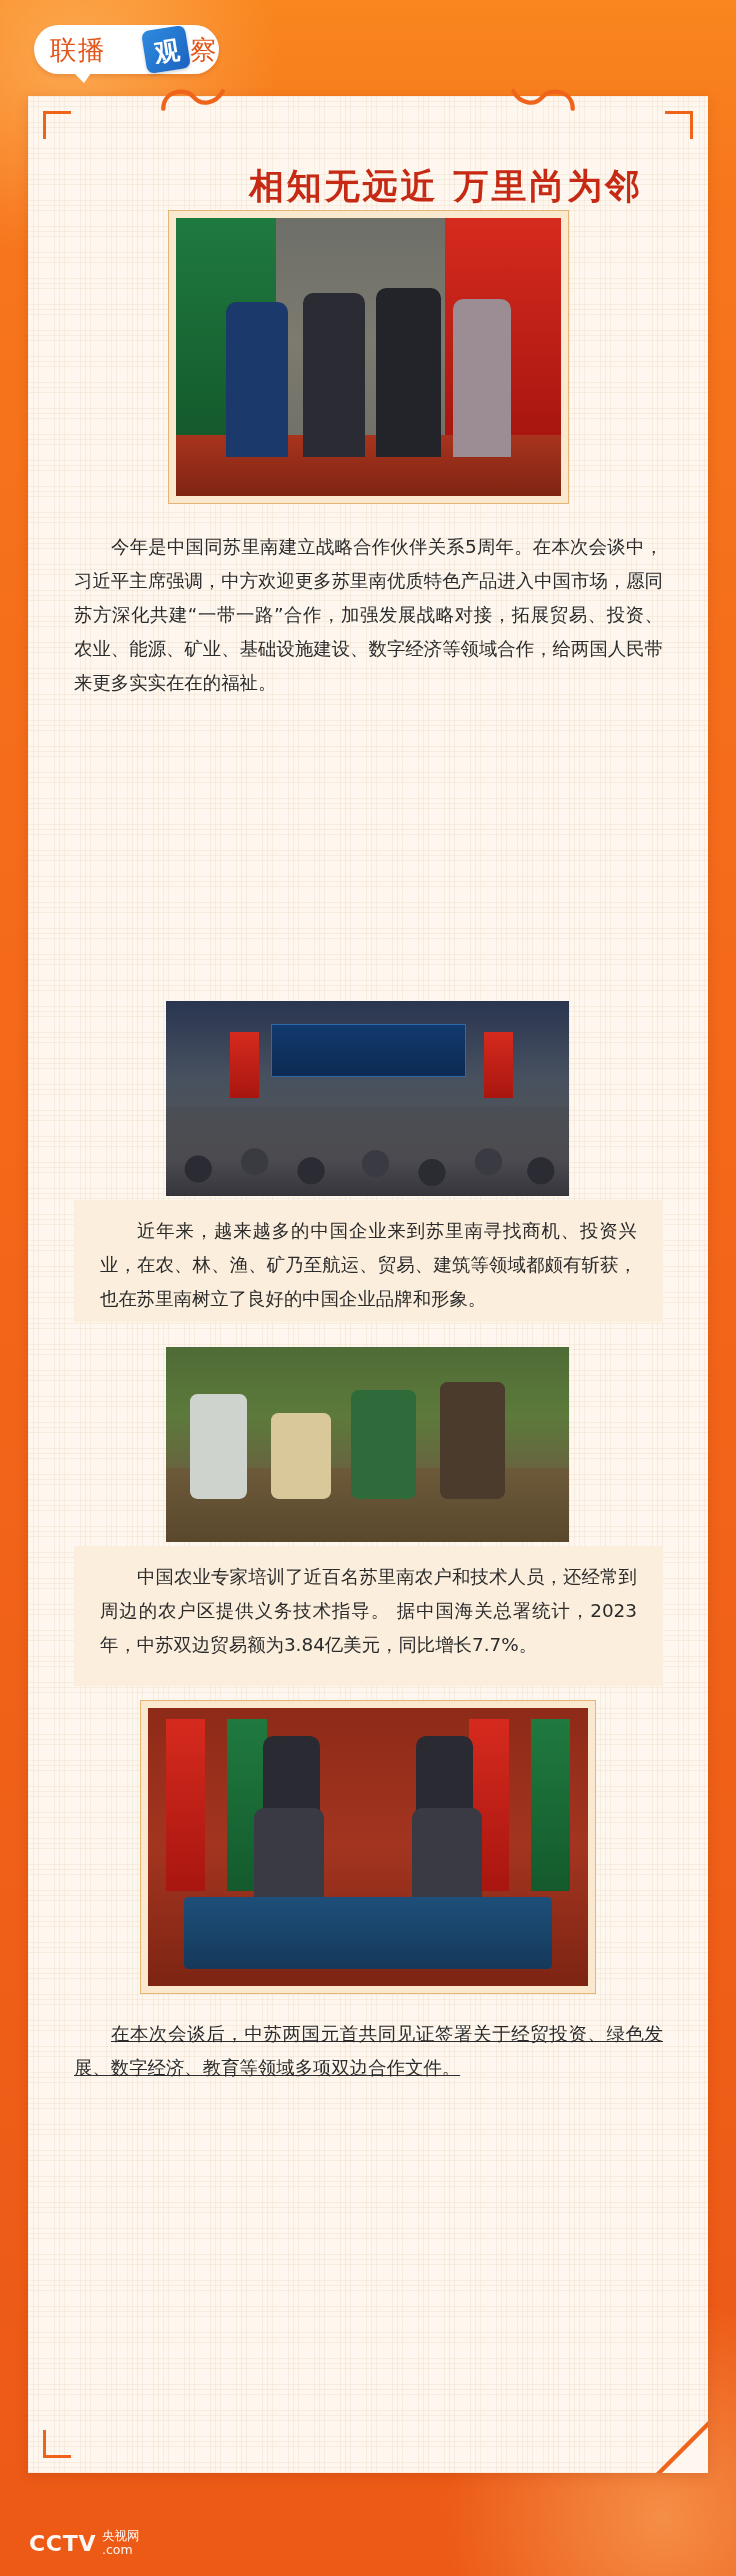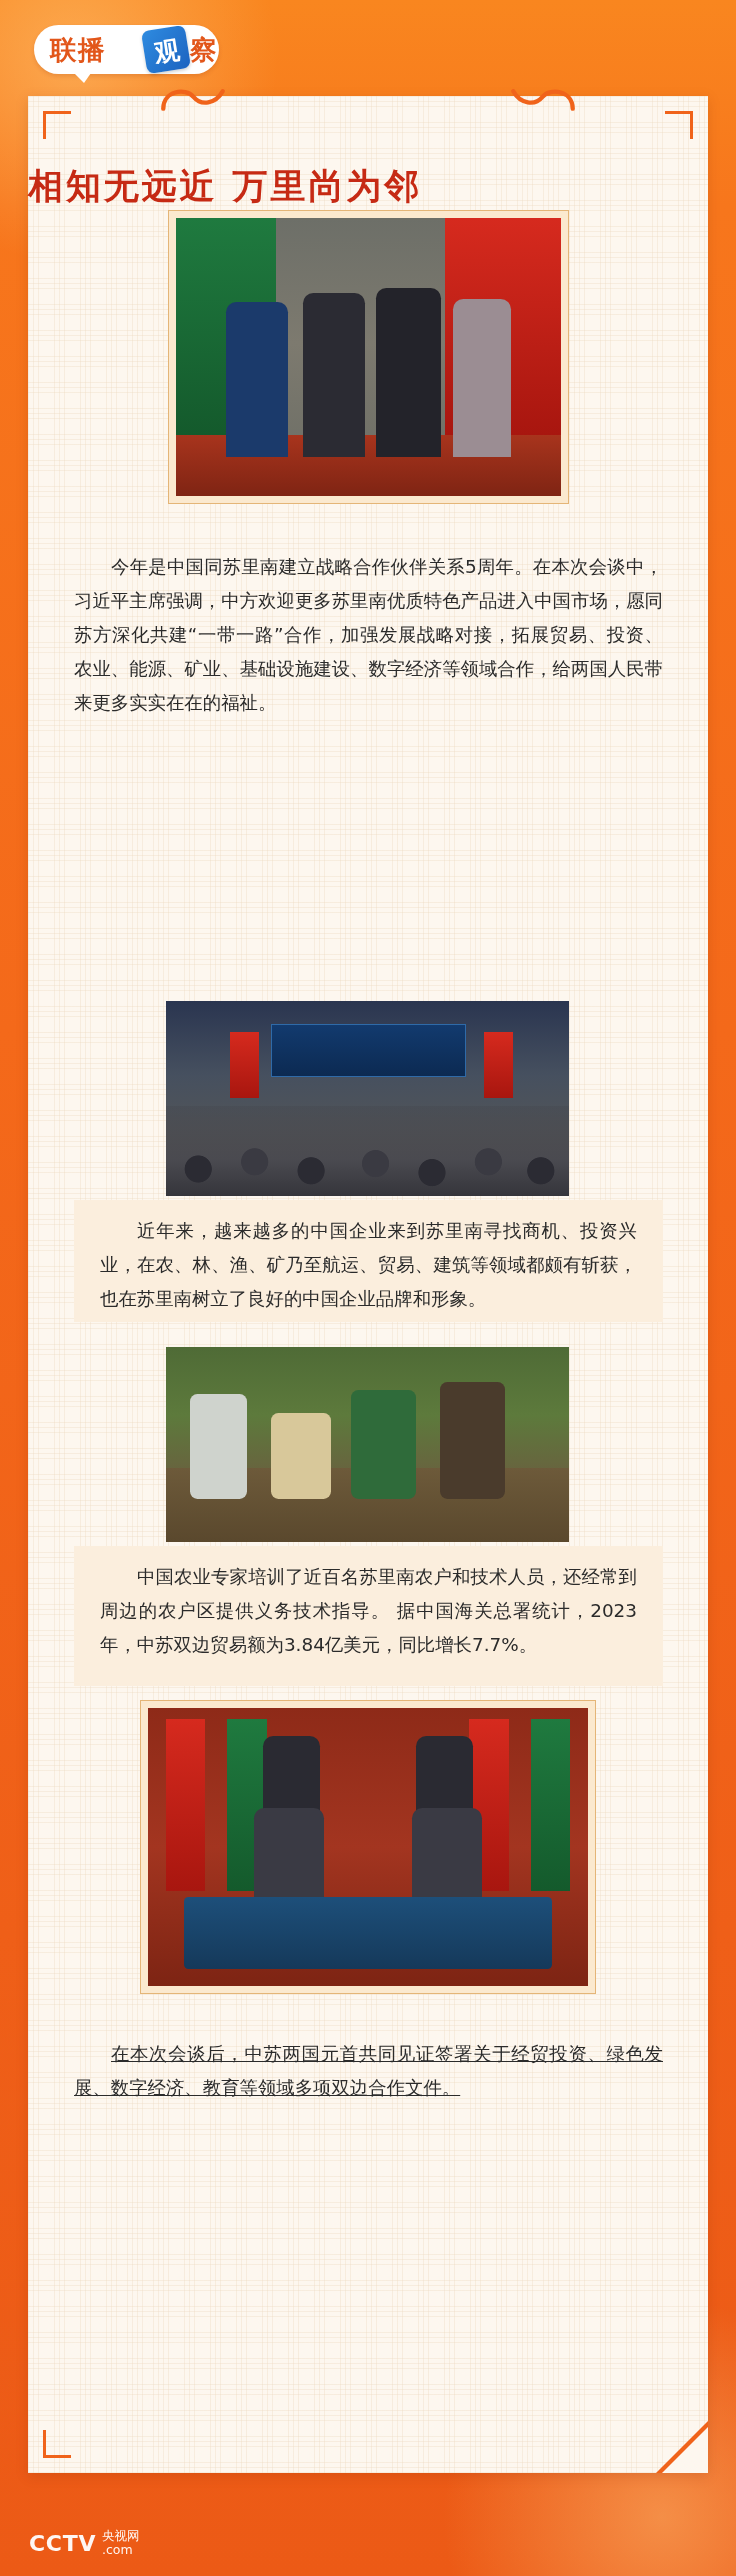--- a/index.html
+++ b/index.html
@@ -63,21 +63,21 @@
     width: 0; height: 0;
     border-left: 10.3px solid transparent;
     border-right: 7.4px solid transparent;
     border-top: 10.3px solid #ffffff;
   }
   .badge-text {
     position: absolute;
     left: 16px;
     top: 11.8px;
     font-size: 26.5px;
-    font-weight: bold;
+    font-weight: normal;
     letter-spacing: 1.5px;
     color: #e2561a;
     font-family: "DejaVu Sans", sans-serif;
     white-space: nowrap;
   }
   .badge-accent {
     position: absolute;
     left: 110px;
     top: 7.4px;
     width: 44px;
@@ -150,21 +150,21 @@
   }
   .swirl.left { left: 132px; }
   .swirl.right { right: 132px; }
   .swirl svg { display: block; }
 
   .title {
     position: absolute;
     left: 0;
     top: 44px;
     width: 615px;
-    text-align: left;
+    text-align: right;
     font-size: 35px;
     font-weight: bold;
     color: #c62a14;
     letter-spacing: 2.9px;
     font-family: "DejaVu Sans", sans-serif;
   }
 
   
   .photo {
     position: absolute;
@@ -187,21 +187,20 @@
   
   .para {
     position: absolute;
     font-size: 18.4px;
     line-height: 34px;
     color: #2b2b2b;
     text-align: justify;
     text-justify: inter-ideograph;
     text-indent: 37px;
     font-family: "DejaVu Sans", sans-serif;
-    margin-top: 20px;
   }
   .caption-box {
     position: absolute;
     background: #fbeedd;
     box-sizing: border-box;
     padding: 13.2px 25px 14.7px 25px;
   }
   .caption-box p {
     margin: 1px;
     font-size: 18.4px;

